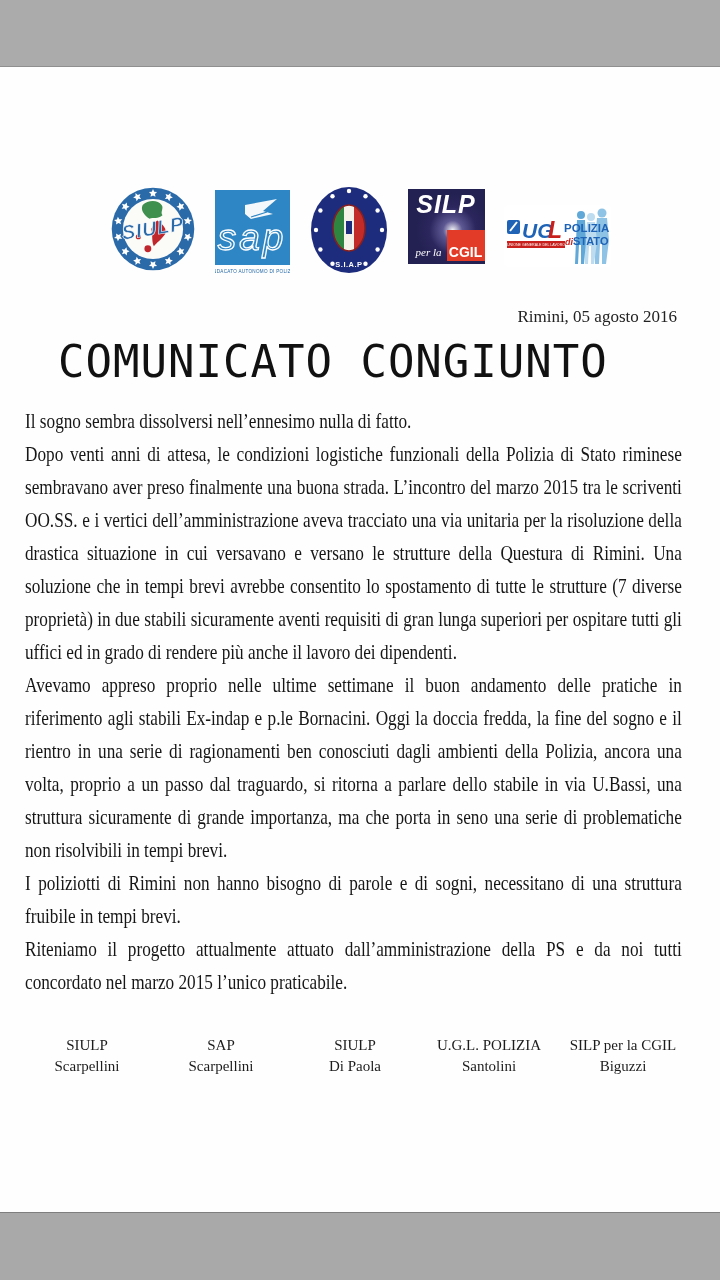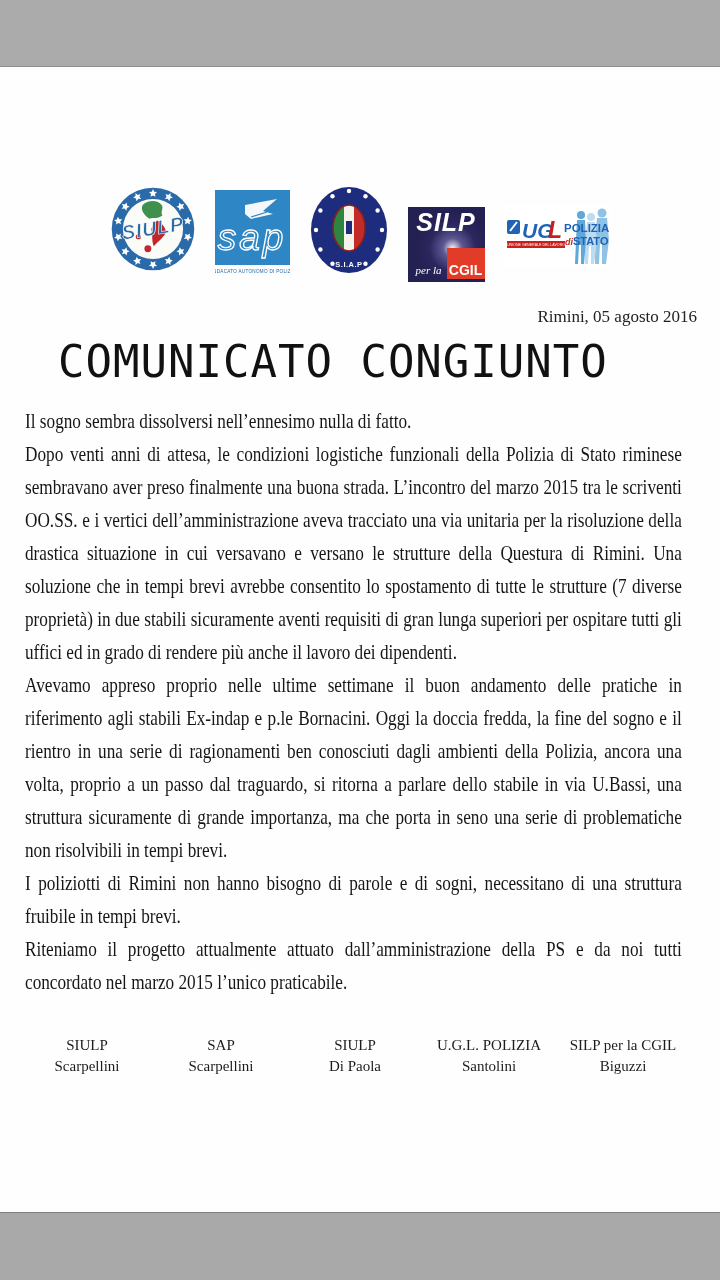--- a/index.html
+++ b/index.html
@@ -9,38 +9,38 @@
   .letterbox-top { height:67px; background:#ababab; border-bottom:1px solid #8f8f8f; }
   .letterbox-bottom { height:68px; background:#a9a9a9; border-top:1px solid #7e7e7e; }
   .page { height:1145px; background:#fefefe; overflow:hidden; }
 
   
   .logos { margin-top:118px; height:89px; display:flex; justify-content:center; align-items:flex-start; gap:19px; }
   .logo { flex:0 0 auto; position:relative; }
   .lg-siulp { margin-top:1px; }
   .lg-sap   { margin-top:5px; }
   .lg-siap  { margin-top:0; }
-  .lg-silp  { margin-top:22px; }
+  .lg-silp  { margin-top:4px; }
   .lg-ugl   { margin-top:20px; }
   svg text { font-family:"Liberation Sans", sans-serif; }
 
   
   .silp { width:77px; height:75px; background:#232052; position:relative; overflow:hidden; }
   .silp-glow { position:absolute; inset:0;
     background:radial-gradient(circle at 58% 55%, rgba(255,255,255,.95) 0%, rgba(165,155,225,.45) 16%, rgba(70,62,130,.25) 38%, transparent 60%); }
   .silp-label { position:absolute; top:1px; left:0; right:0; text-align:center;
     font-family:"Liberation Sans", sans-serif; font-weight:800; font-style:italic;
     font-size:25px; letter-spacing:1px; color:#fff; }
   .silp-red { position:absolute; right:0; top:41px; bottom:3px; width:38px; background:#e23c28; }
   .silp-cgil { position:absolute; right:1px; bottom:4px; width:36px; text-align:center;
     font-family:"Liberation Sans", sans-serif; font-weight:800; font-size:14px; color:#fff; }
   .silp-perla { position:absolute; left:8px; bottom:6px; font-style:italic; font-size:11px; color:#fff; }
 
   
-  .dateline { margin-top:32px; padding-right:23px; text-align:right; font-size:17px; line-height:22px; color:#222; }
+  .dateline { margin-top:32px; padding-right:43px; text-align:right; font-size:17px; line-height:22px; color:#222; }
   .doc-title { margin:8px 16px 0 58px; font-family:"DejaVu Sans Mono", monospace; font-weight:normal;
     font-size:44px; line-height:52px; letter-spacing:1px; white-space:nowrap; color:#111; }
   .body-text { margin:17px 0 0 25px; width:801px; transform:scaleX(0.82); transform-origin:0 0;
     font-size:21px; line-height:33px; text-align:justify; color:#161616; }
   .body-text p { margin:0; }
 
   .signatures { margin-top:36px; padding:0 30px 0 20px; display:flex; }
   .sig { flex:1; text-align:center; font-size:15px; line-height:21px; color:#1c1c1c; }
 </style>
 </head>

